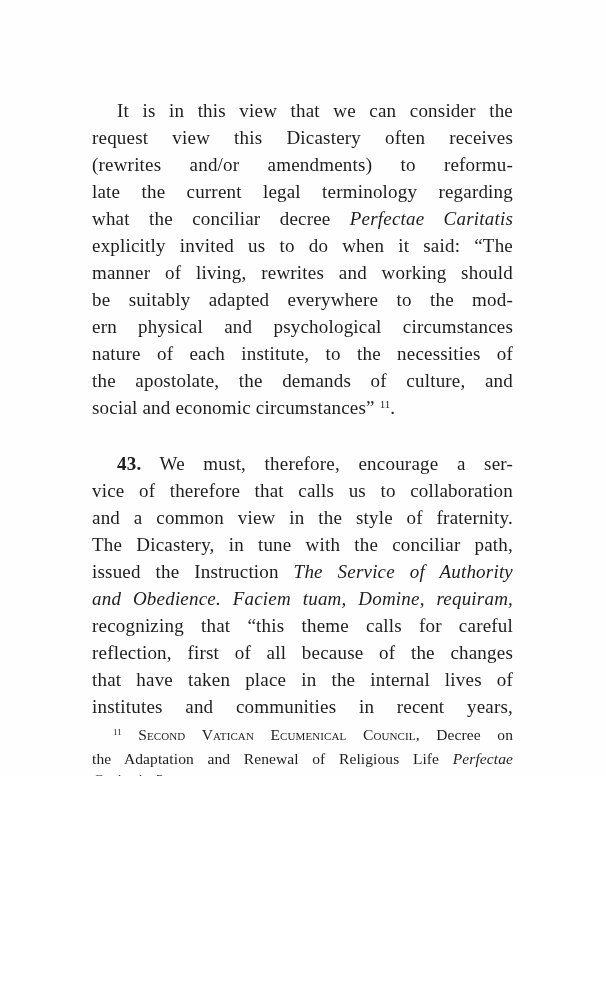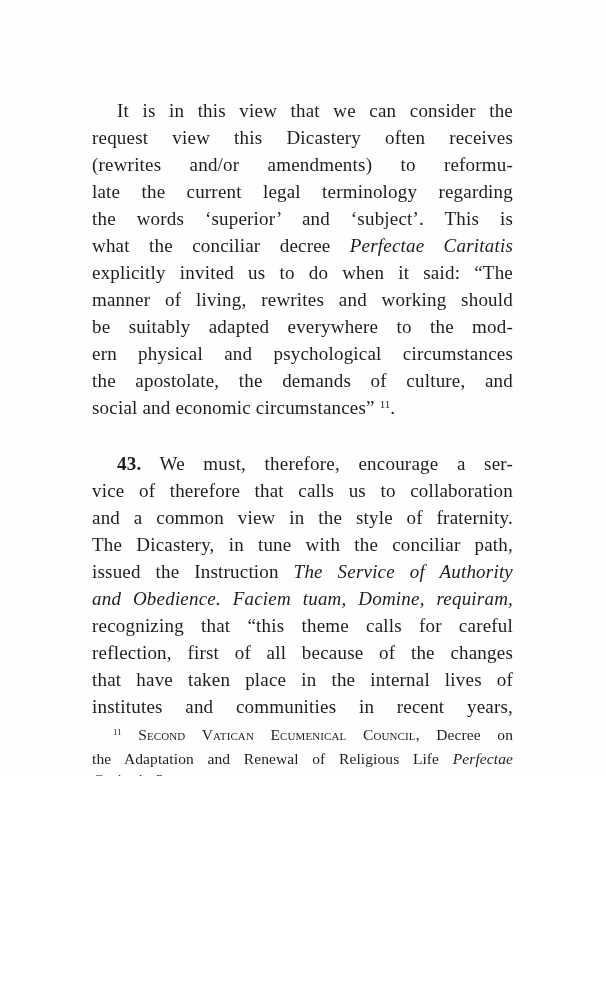--- a/index.html
+++ b/index.html
@@ -65,26 +65,26 @@
 </head>
 <body>
 
 <div class="page">
   <main class="text-block">
       <div class="para">
         <div class="line just indent"><span>It is in this view that we can consider the</span></div>
         <div class="line just"><span>request view this Dicastery often receives</span></div>
         <div class="line just"><span>(rewrites and/or amendments) to reformu-</span></div>
         <div class="line just"><span>late the current legal terminology regarding</span></div>
-        <div class="line just"><span>the words ‘superior’ and ‘subject’. This is</span></div>
         <div class="line just"><span>what the conciliar decree </span><span class="it">Perfectae Caritatis</span></div>
         <div class="line just"><span>explicitly invited us to do when it said: “The</span></div>
         <div class="line just"><span>manner of living, rewrites and working should</span></div>
         <div class="line just"><span>be suitably adapted everywhere to the mod-</span></div>
         <div class="line just"><span>ern physical and psychological circumstances</span></div>
+        <div class="line just"><span>nature of each institute, to the necessities of</span></div>
         <div class="line just"><span>the apostolate, the demands of culture, and</span></div>
         <div class="line last"><span>social and economic circumstances” </span><span class="sup">11</span><span>.</span></div>
       </div>
       <div class="para">
         <div class="line just indent"><span class="bd">43.</span><span> We must, therefore, encourage a ser-</span></div>
         <div class="line just"><span>vice of therefore that calls us to collaboration</span></div>
         <div class="line just"><span>and a common view in the style of fraternity.</span></div>
         <div class="line just"><span>The Dicastery, in tune with the conciliar path,</span></div>
         <div class="line just"><span>issued the Instruction </span><span class="it">The Service of Authority</span></div>
         <div class="line just"><span class="it">and Obedience. Faciem tuam, Domine, requiram,</span></div>

